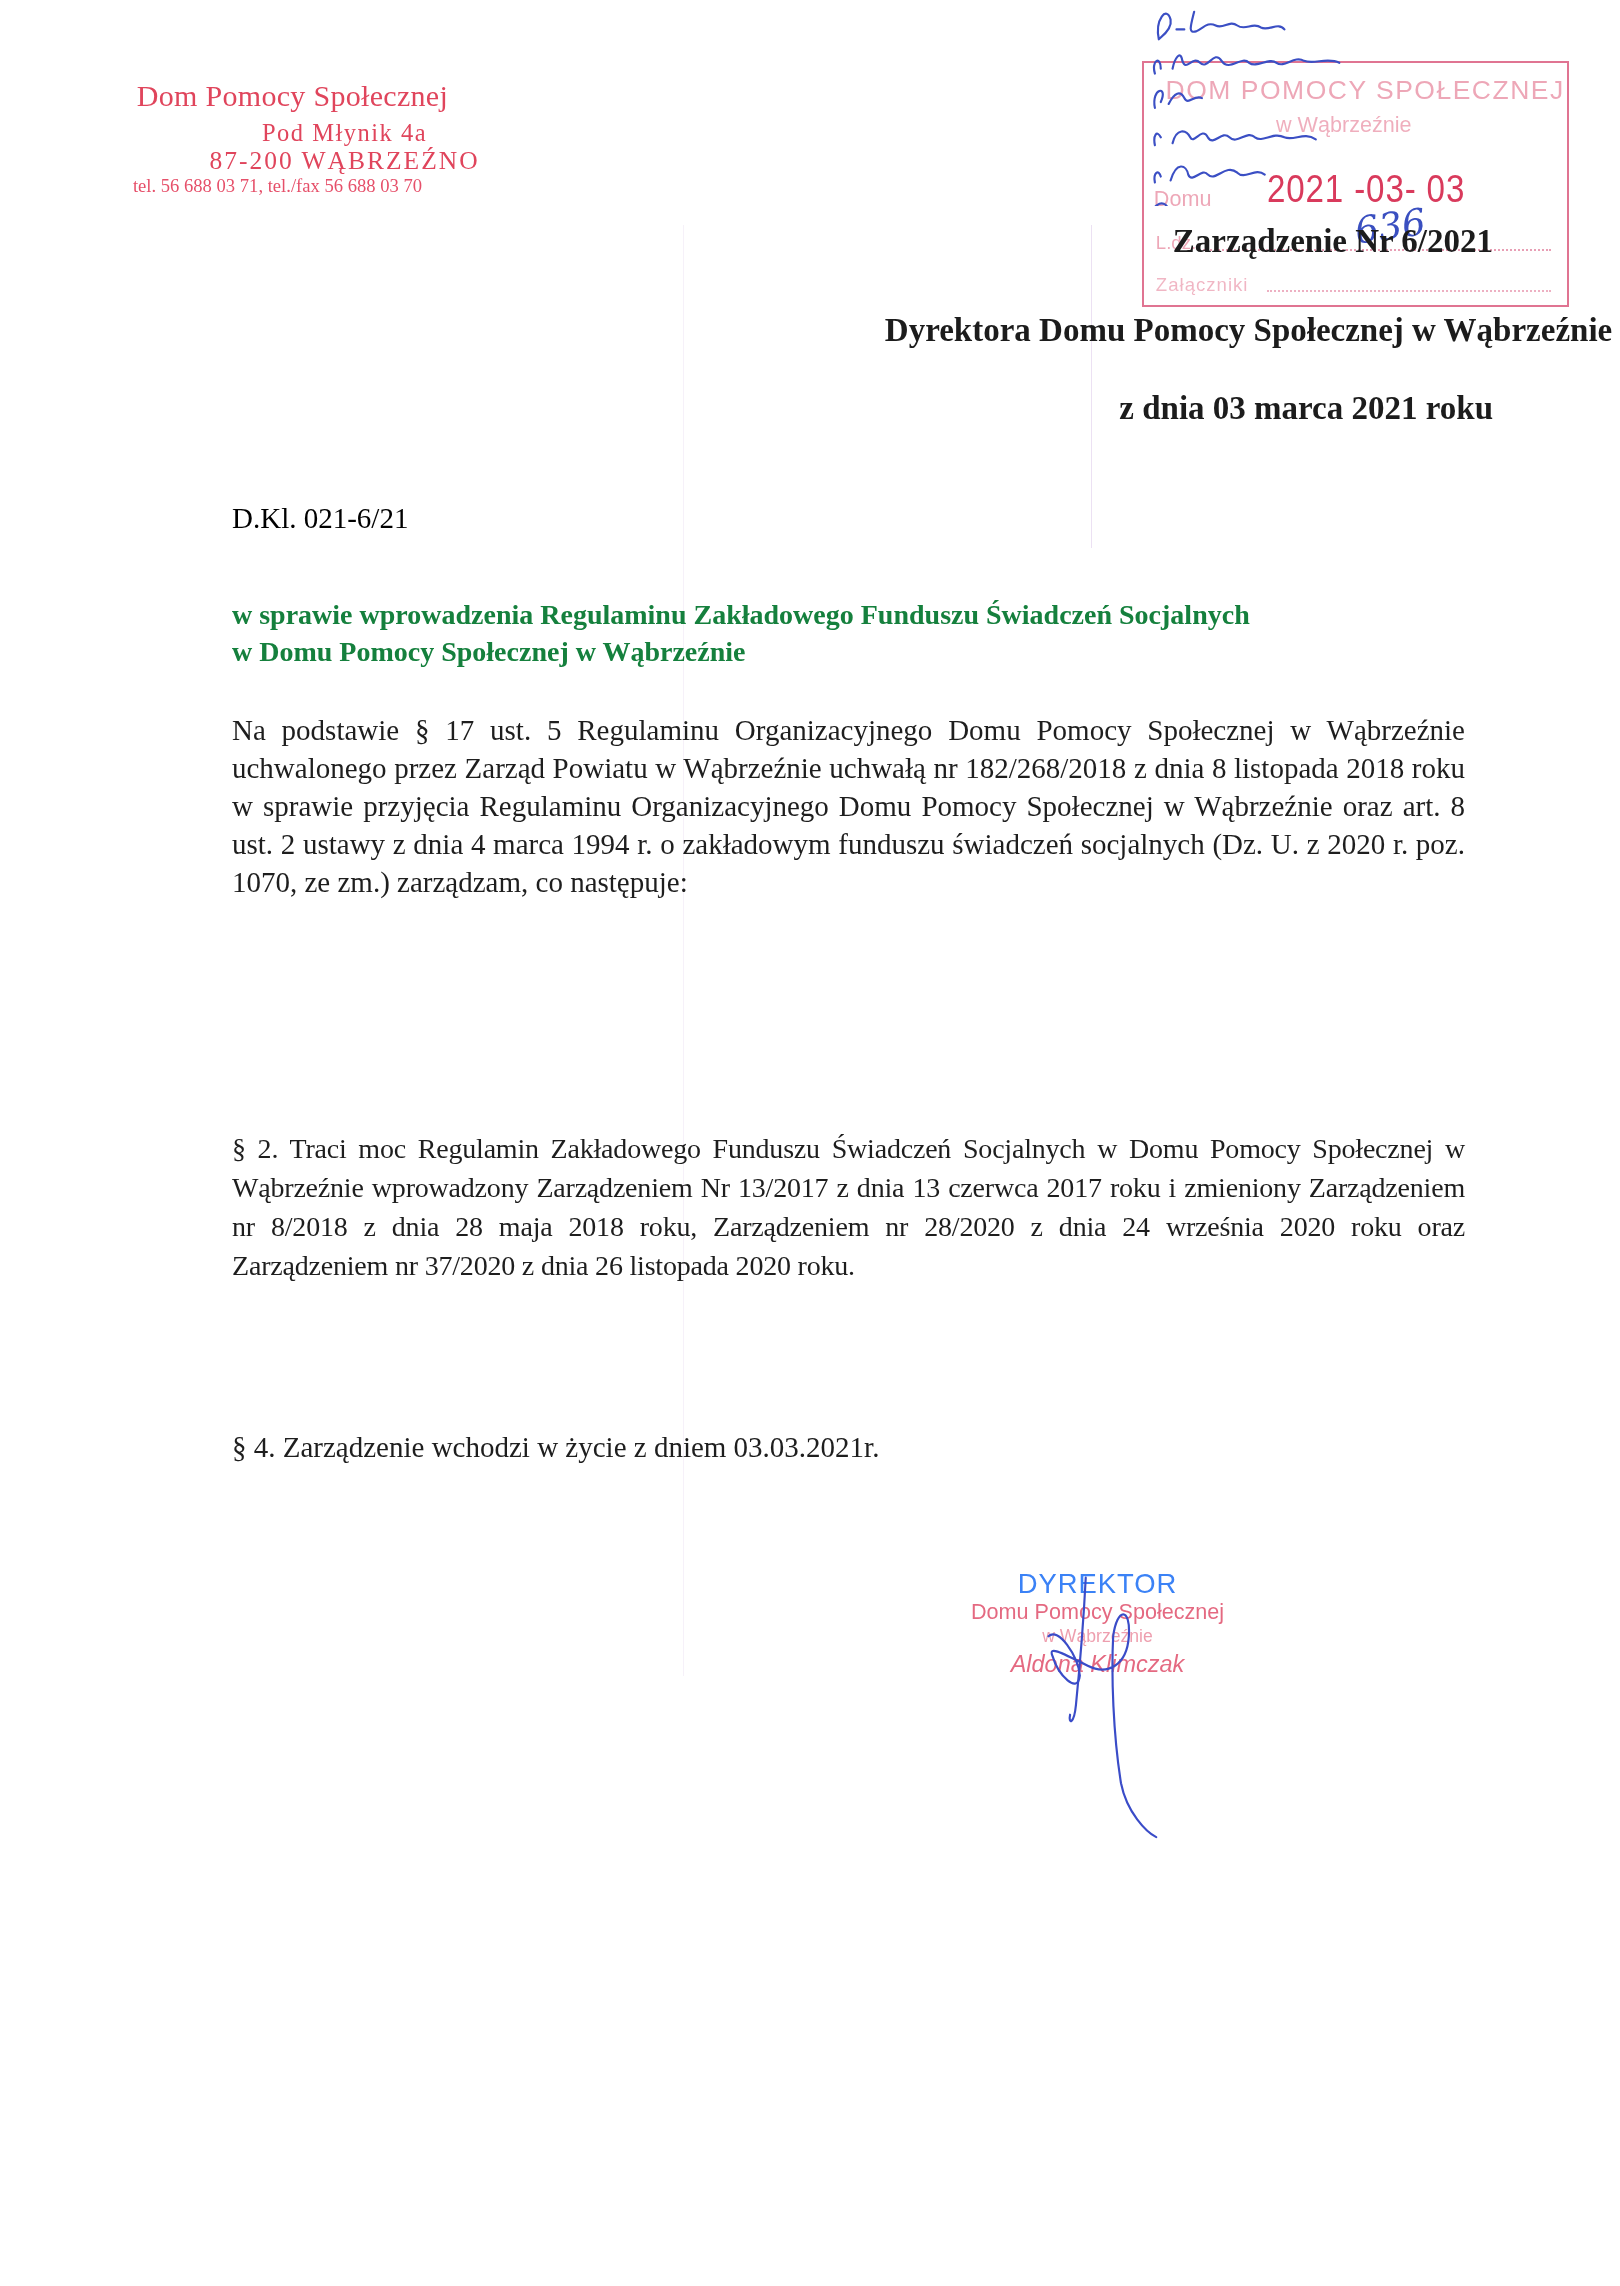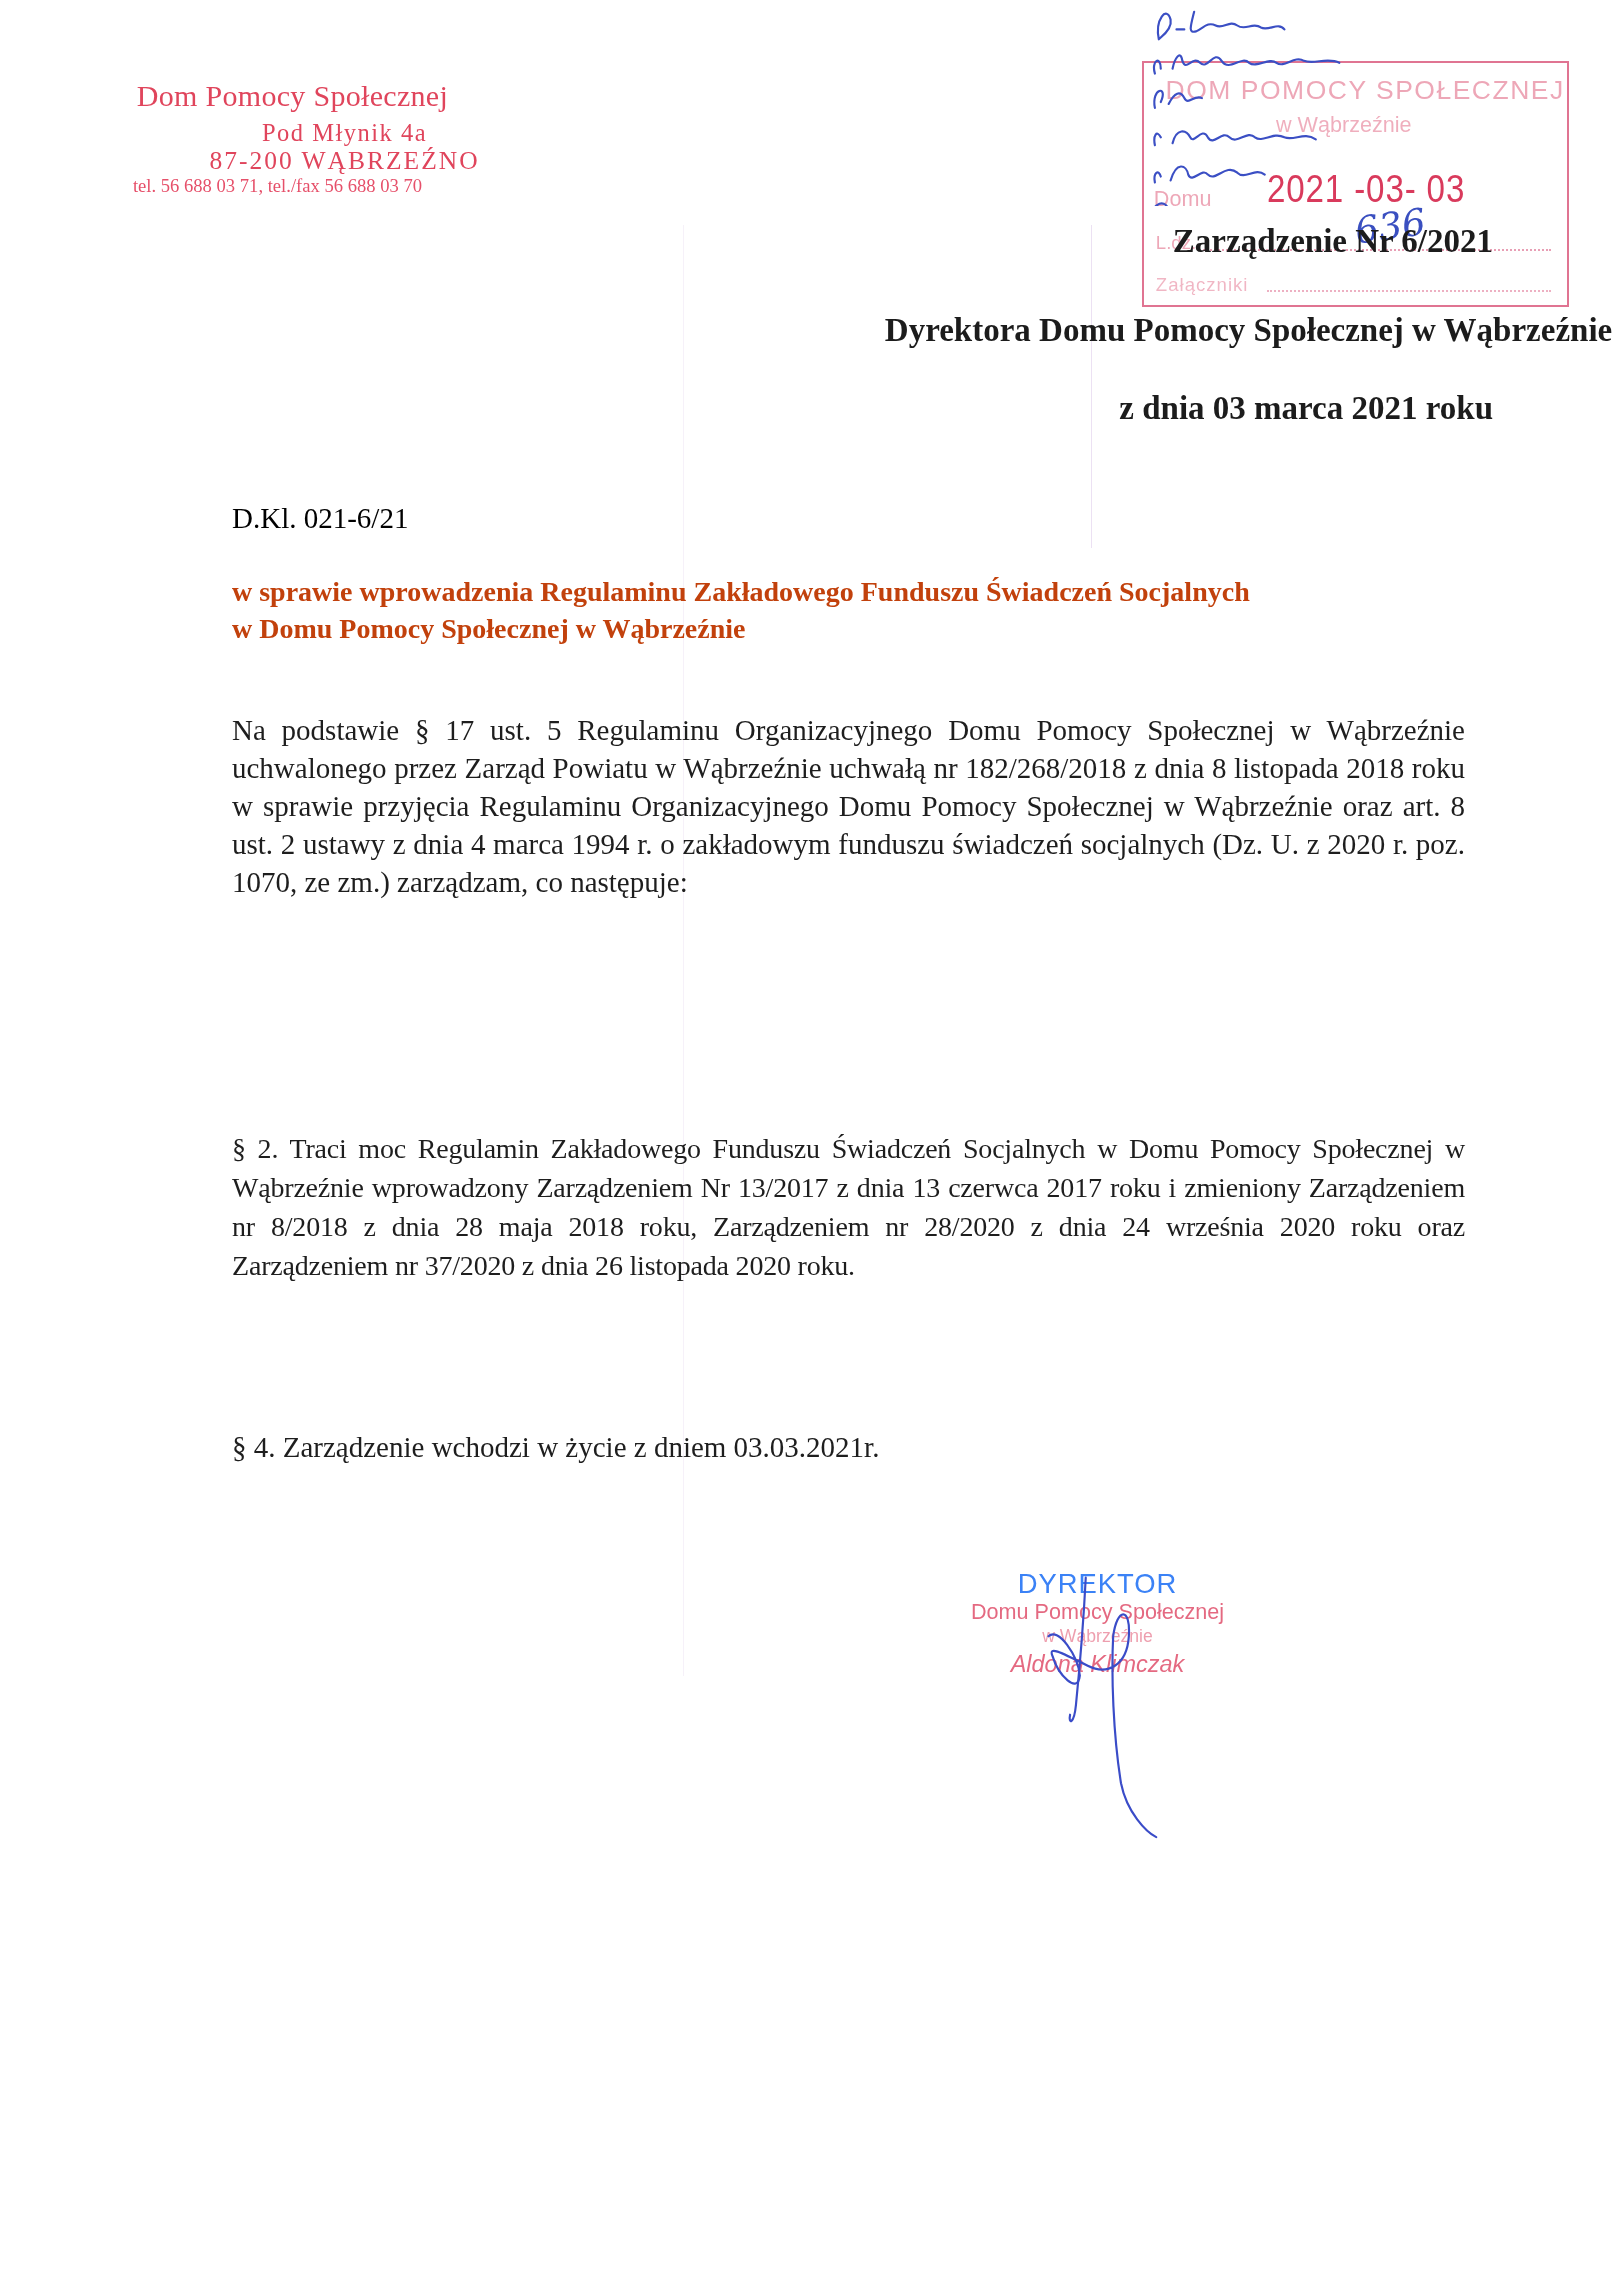--- a/index.html
+++ b/index.html
@@ -29,21 +29,21 @@
   .handwriting { position: absolute; left: 1147px; top: 0px; width: 314px; height: 206px; pointer-events: none; }
 
   
   .doc-title { position: absolute; left: 0; width: 1620px; text-align: right; font-family: "Liberation Serif", serif; font-weight: bold; color: #1c1c1c; }
   .title-1 { top: 223px; font-size: 33px; padding-right: 127px; box-sizing: border-box; }
   .title-2 { top: 312px; font-size: 33px; padding-right: 7.8px; box-sizing: border-box; }
   .title-3 { top: 390px; font-size: 33px; padding-right: 127px; box-sizing: border-box; }
 
   .ref { position: absolute; left: 232px; top: 502px; font-family: "Liberation Serif", serif; font-size: 29px; color: #000000; }
 
-  .subject { position: absolute; left: 232px; top: 573px; width: 1233px; font-family: "Liberation Serif", serif; font-weight: bold; font-size: 28px; line-height: 37px; color: #c2410c; }
+  .subject { position: absolute; left: 232px; top: 596px; width: 1233px; font-family: "Liberation Serif", serif; font-weight: bold; font-size: 28px; line-height: 37px; color: #15803d; }
 
   .body-text { position: absolute; left: 232px; width: 1233px; font-family: "Liberation Serif", serif; font-size: 29px; line-height: 38px; color: #1e1e1e; text-align: justify; }
   .p-intro { top: 711px; }
   .p-1 { top: 976px; }
   .p-2 { top: 1129px; }
   .p-2 .tight { font-size: 28px; letter-spacing: -0.2px; margin-top: 18px; }
   .p-3 { top: 1304px; }
   .p-4 { top: 1428px; }
 
   

